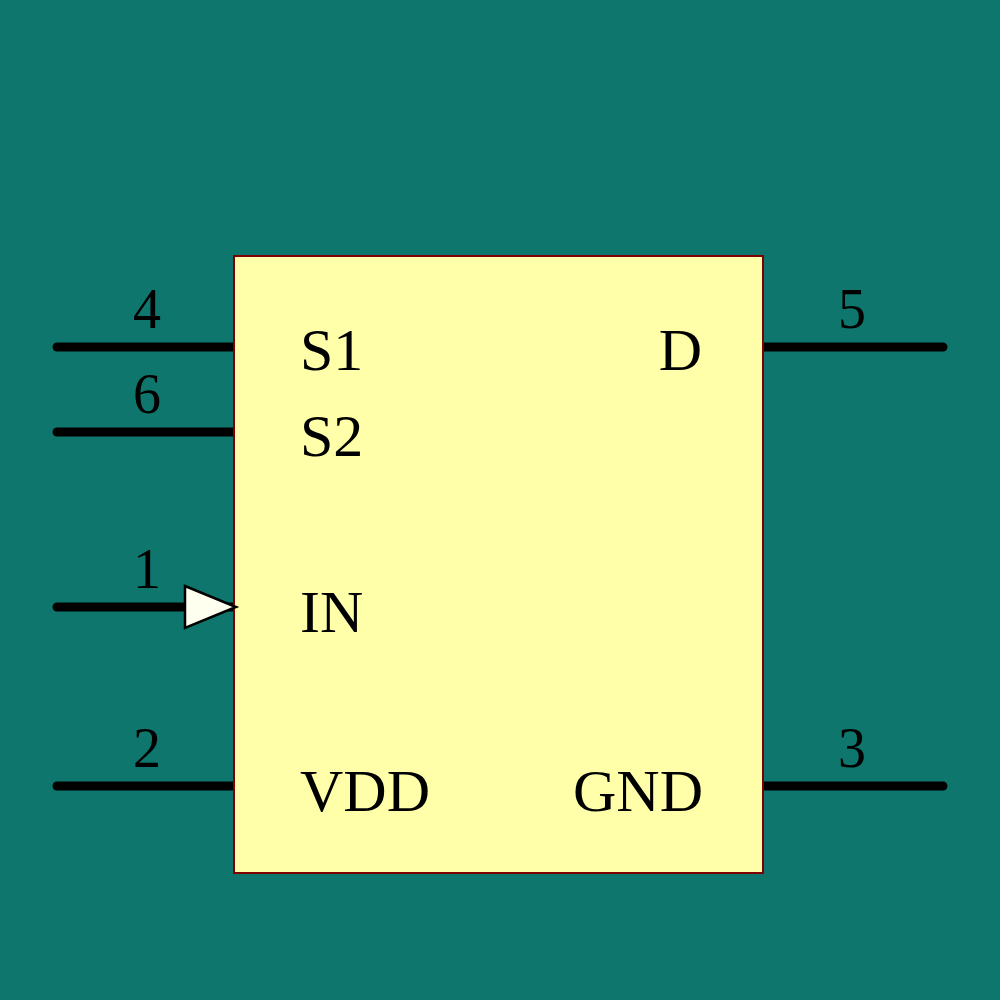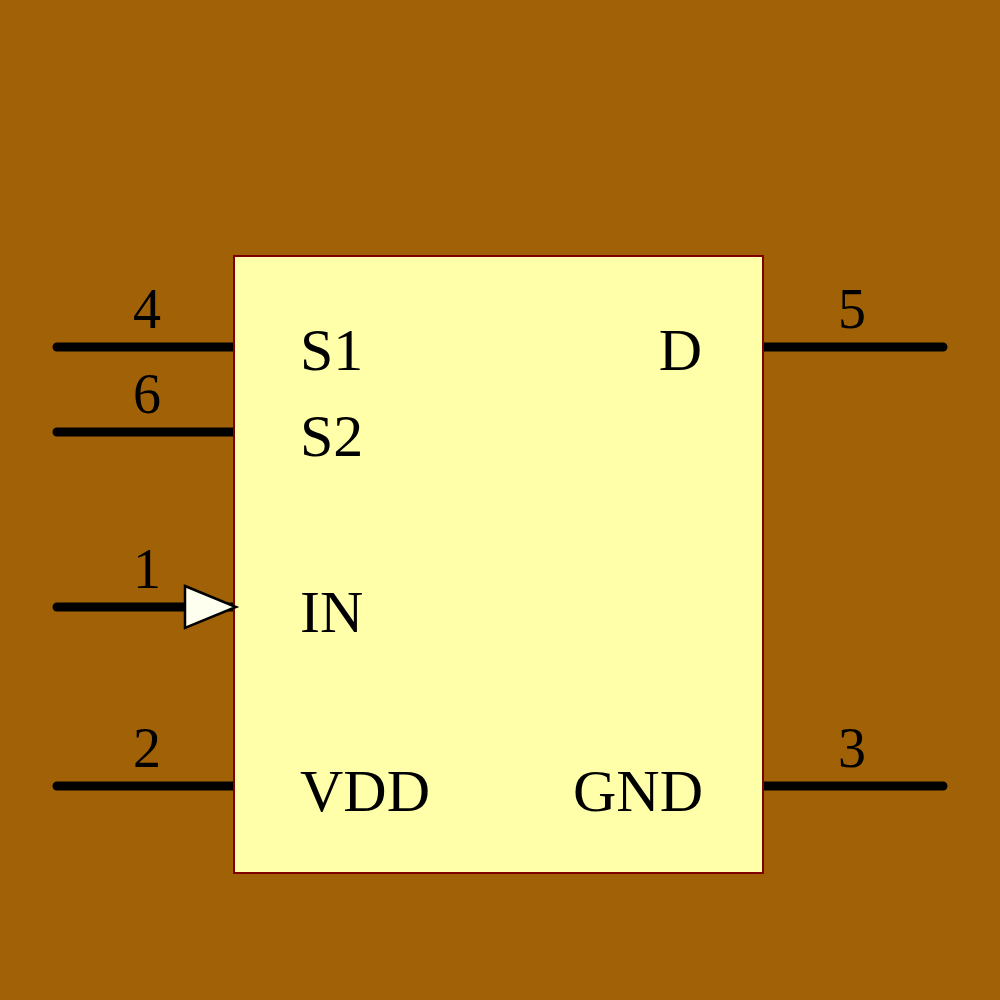--- a/index.html
+++ b/index.html
@@ -5,21 +5,21 @@
 <style>
   html, body {
     margin: 0;
     padding: 0;
     background: #ffffff;
   }
   #root {
     position: relative;
     width: 1000px;
     height: 1000px;
-    background: #a16207;
+    background: #0f766e;
     overflow: hidden;
     font-family: "Liberation Serif", "DejaVu Serif", serif;
   }
   #symbol-svg {
     position: absolute;
     left: 0;
     top: 0;
     width: 1000px;
     height: 1000px;
     display: block;

